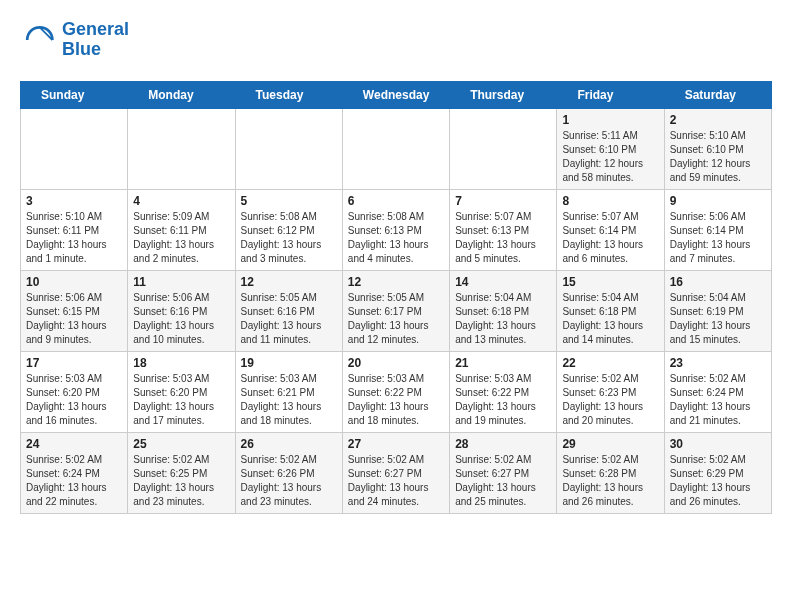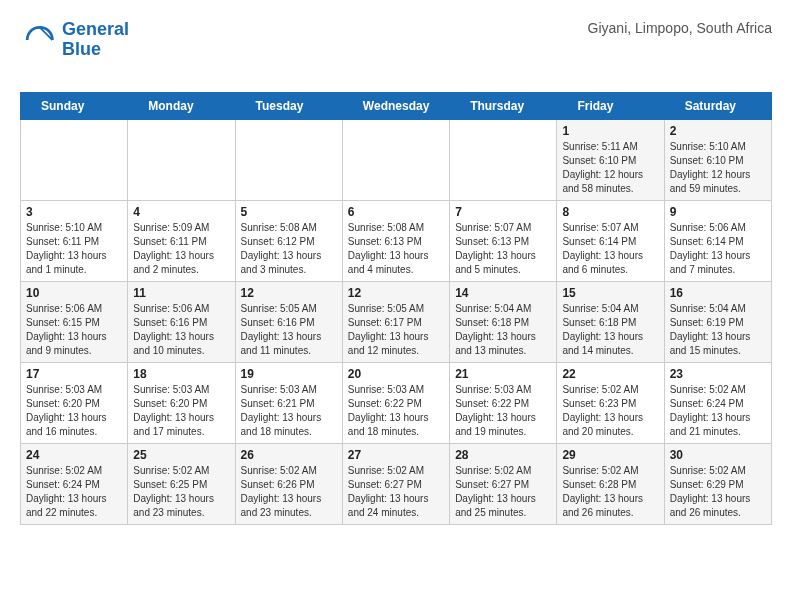--- a/index.html
+++ b/index.html
@@ -7,21 +7,21 @@
       font-family: Arial, sans-serif;
       background: #fff;
       width: 792px;
       min-height: 612px;
       padding: 20px;
     }
     .header {
       display: flex;
       justify-content: space-between;
       align-items: flex-start;
-      margin-bottom: 32px;
+      margin-bottom: 21px;
     }
     .logo {
       display: flex;
       align-items: center;
       gap: 6px;
     }
     .logo-text {
       font-size: 18px;
       font-weight: bold;
       color: #333;
@@ -98,21 +98,20 @@
     <svg class="logo-icon" viewBox="0 0 40 40">
       <path d="M8 20 C8 12, 14 6, 22 6 C30 6, 36 12, 36 20" fill="none" stroke="#1a6bb5" stroke-width="3"></path>
       <path d="M22 6 L30 14 L36 20" fill="none" stroke="#1a6bb5" stroke-width="2"></path>
     </svg>
     <div class="logo-text">
       <div><span>General</span></div>
       <div><span>Blue</span></div>
     </div>
   </div>
   <div class="title-block">
-    <div class="subtitle">Giyani, Limpopo, South Africa</div>
   </div>
 </div>
 
 <table>
   <thead>
     <tr id="header-row">
         <th>Sunday</th>
         <th>Monday</th>
         <th>Tuesday</th>
         <th>Wednesday</th>

